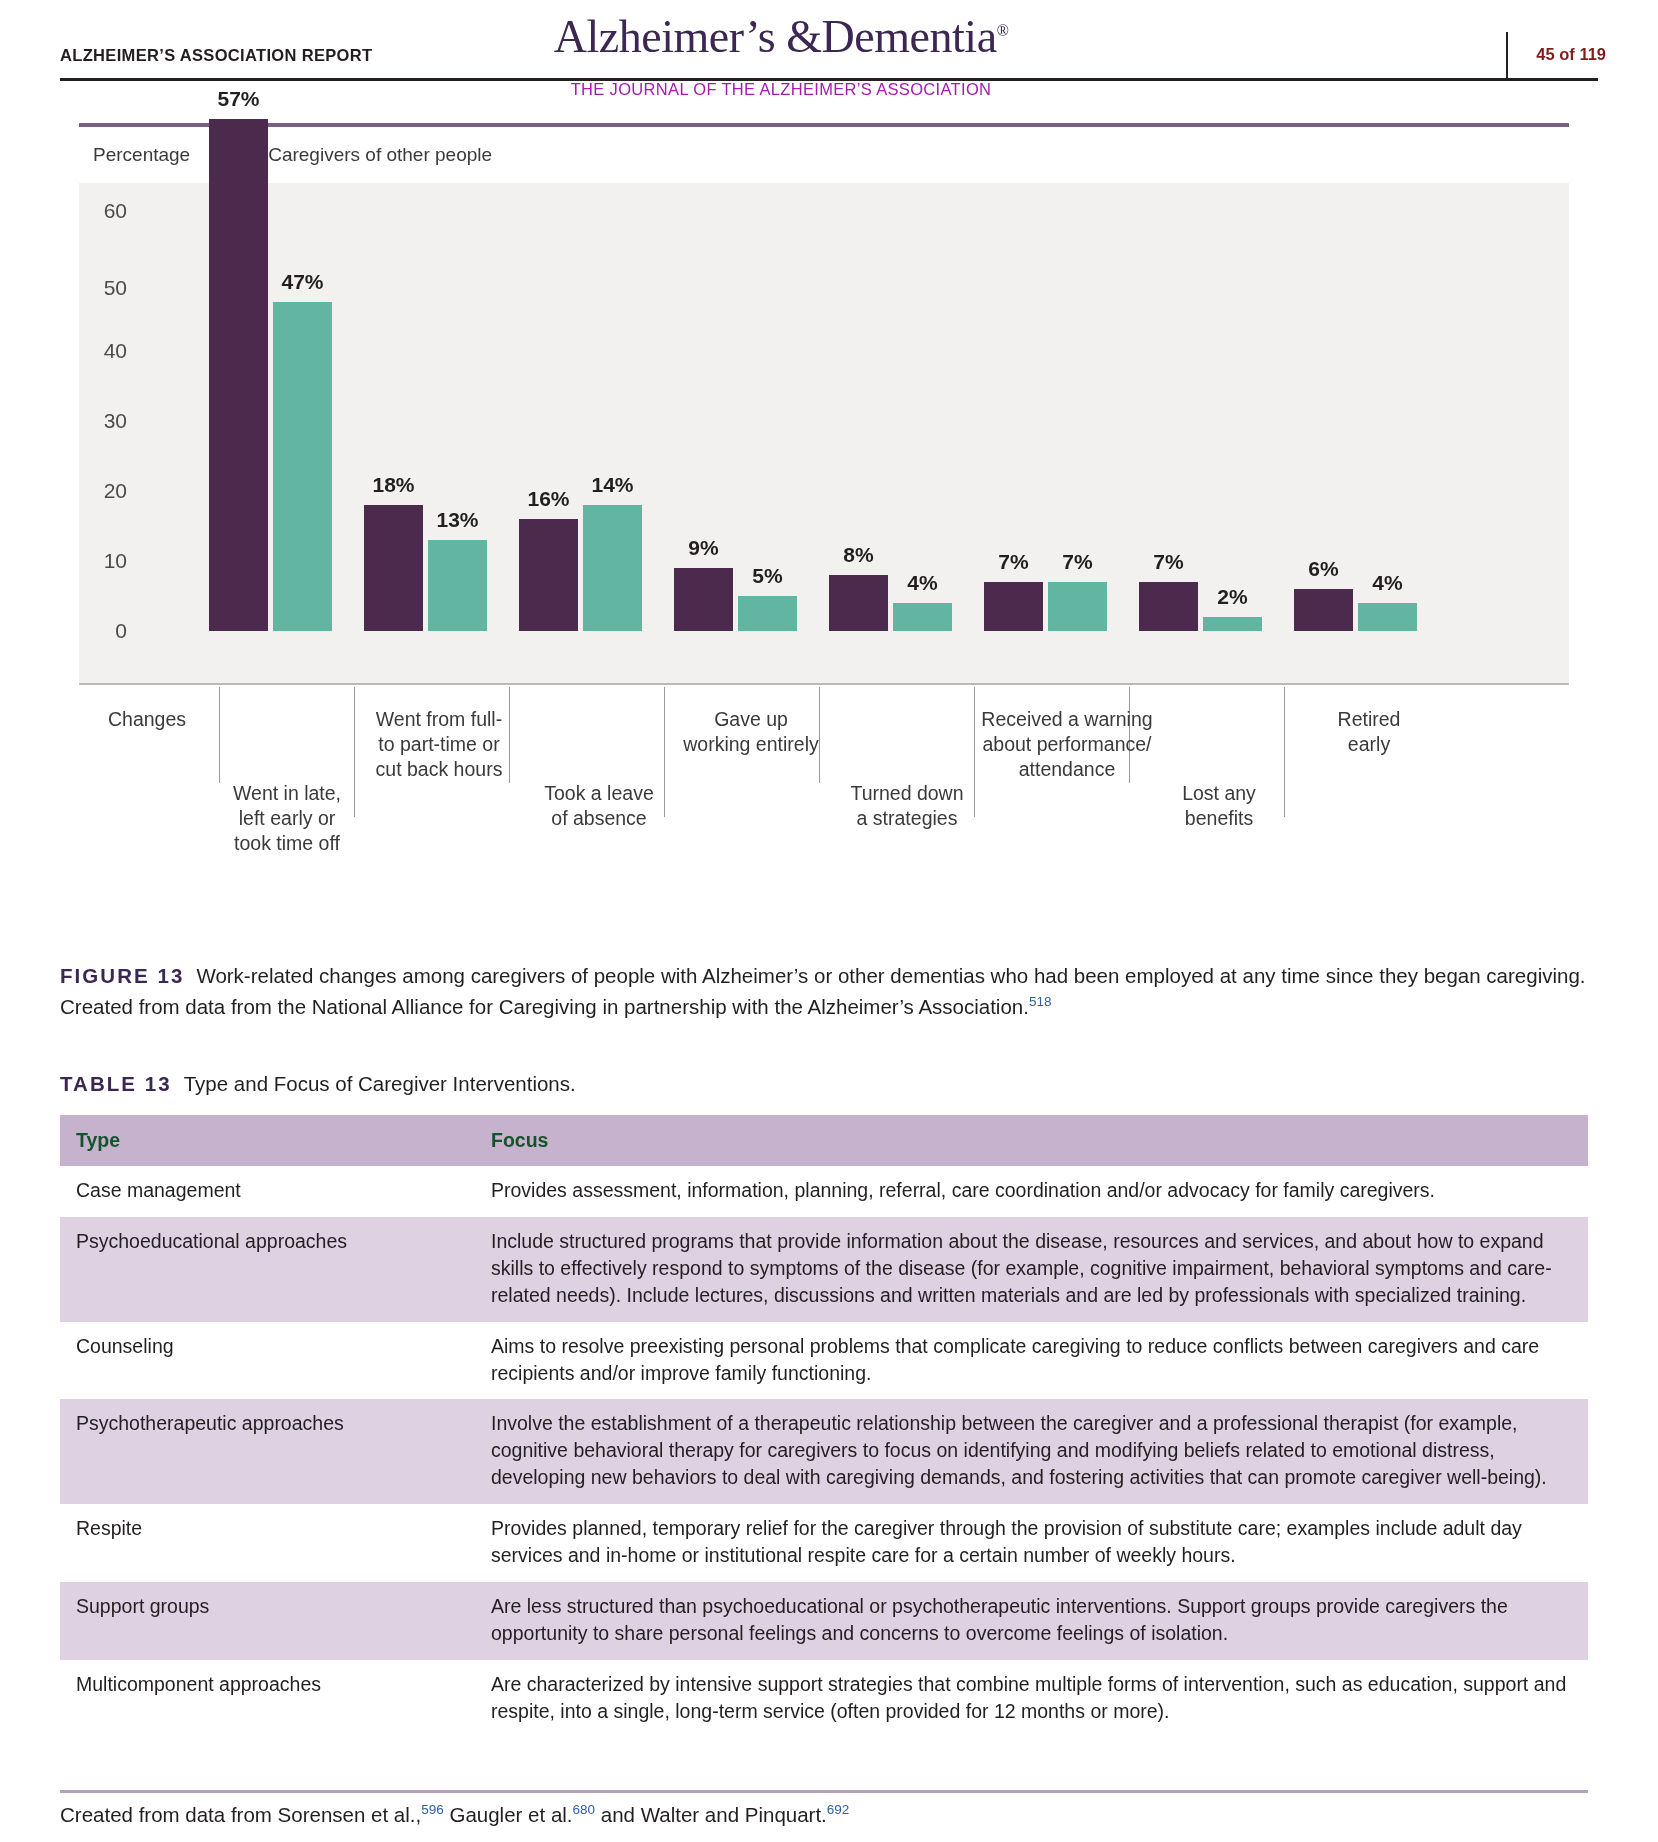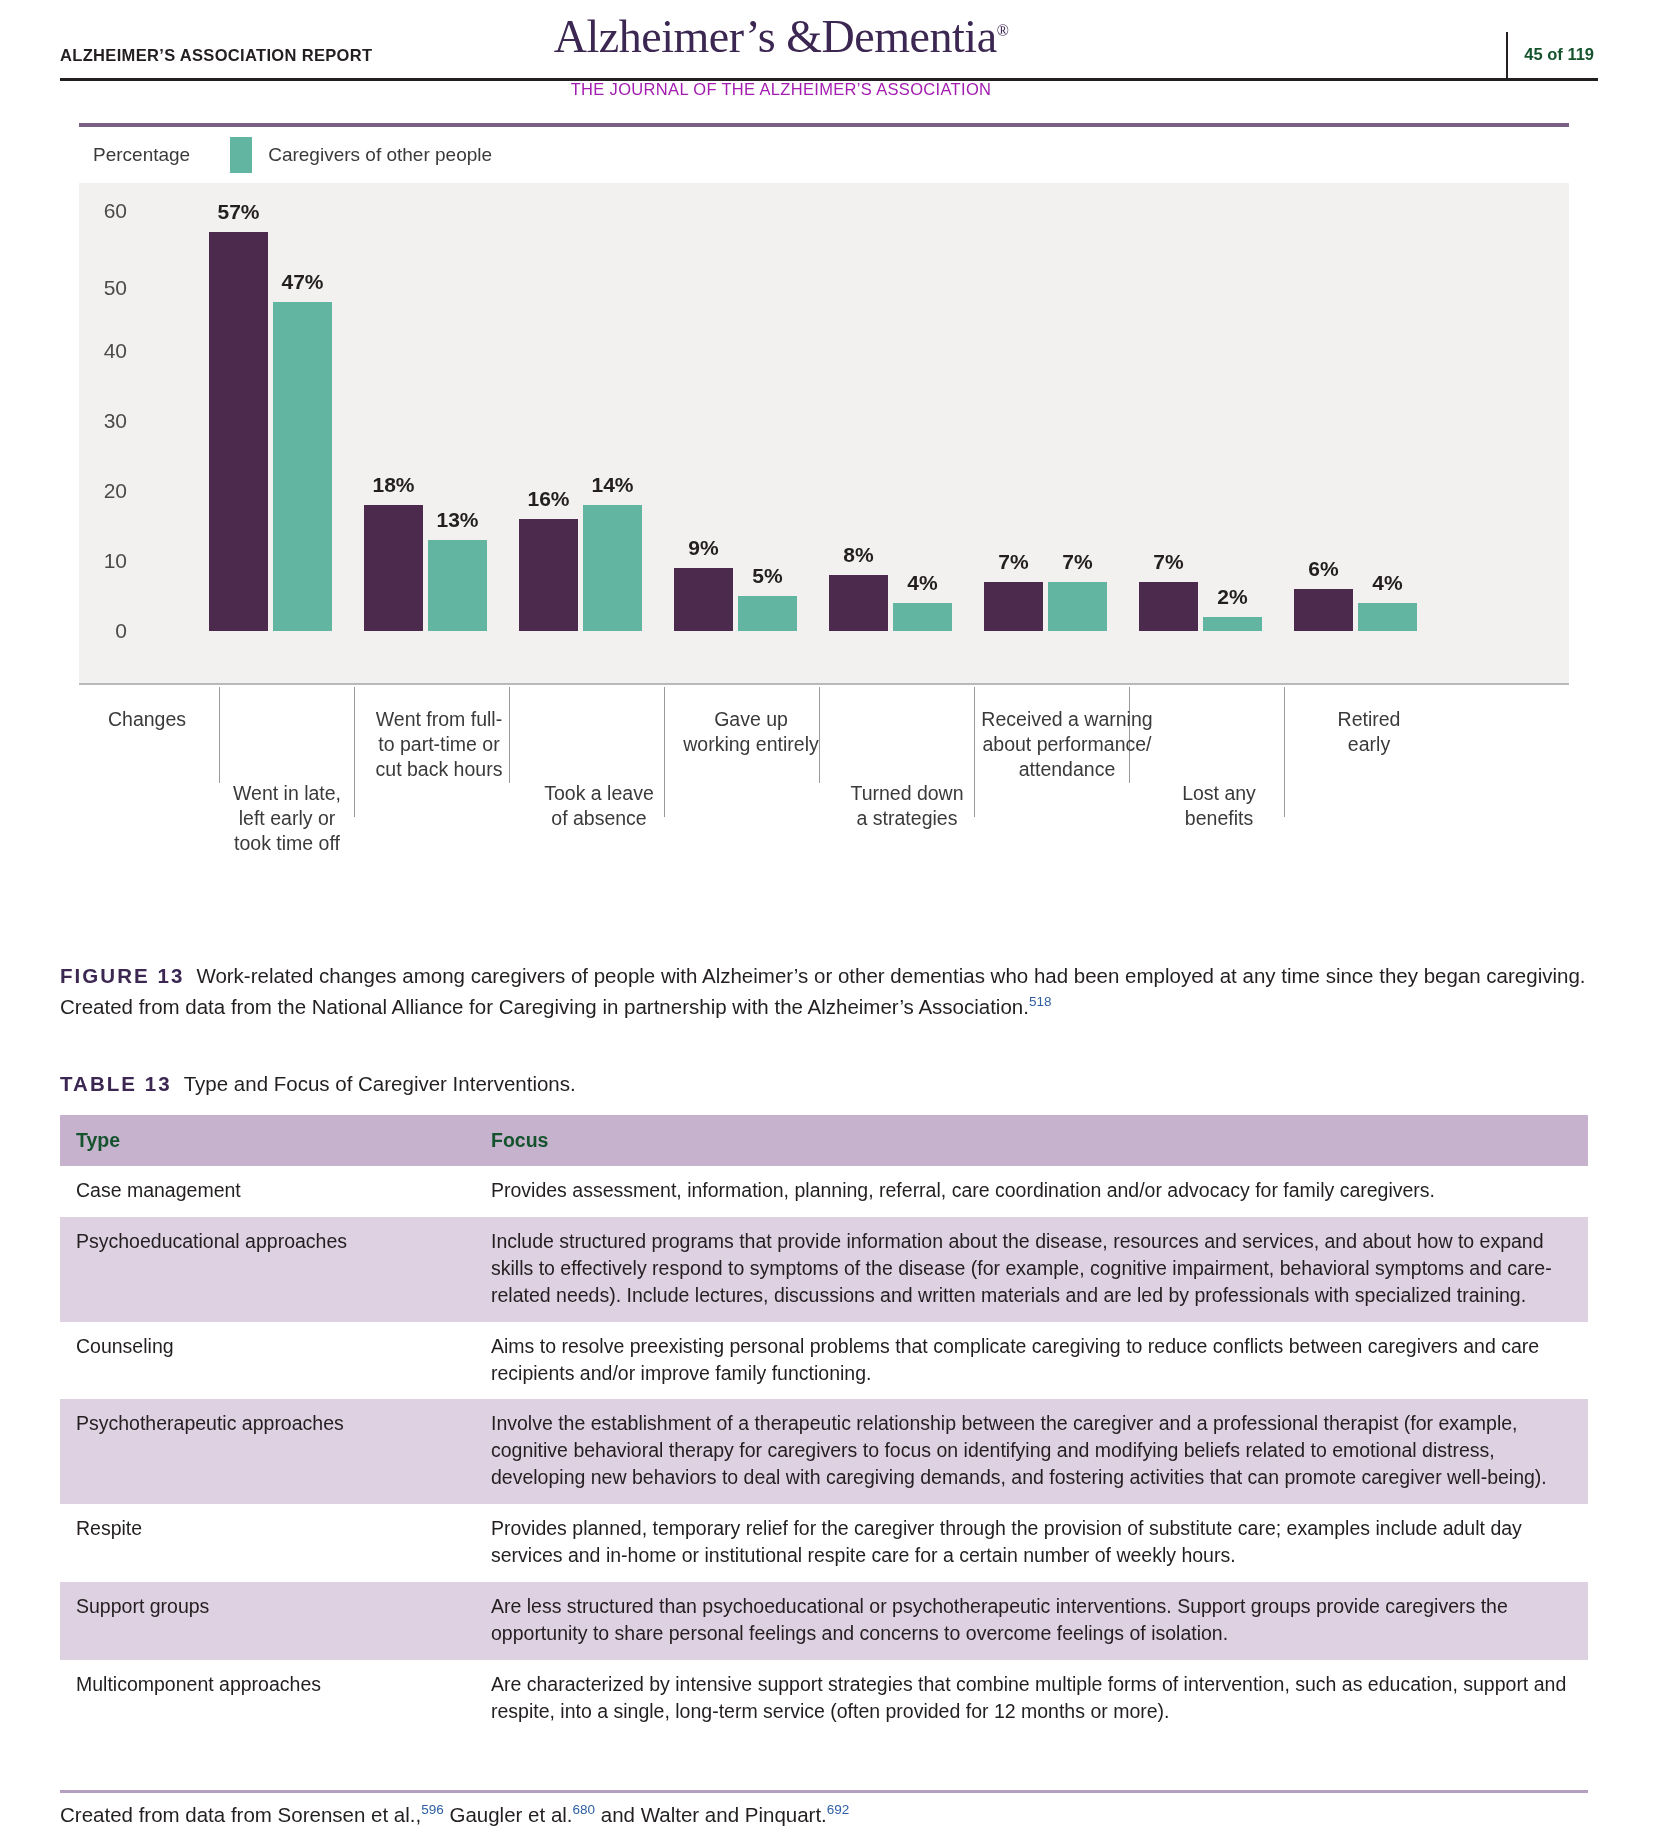--- a/index.html
+++ b/index.html
@@ -54,24 +54,24 @@
     left:0; right:0; top:80px;
     text-align:center;
     font-size:16.5px;
     letter-spacing:.02em;
     color:#a21caf;
     display:block;
   }
   .brand-sub span{ position:relative; left:-48px; display:inline-block;}
   .hdr-page{
     position:absolute;
-    right:64px; top:45px;
+    right:52px; top:45px;
     font-size:16.5px;
     font-weight:700;
-    color:#14532d;
+    color:#7f1d1d;
     padding-left:20px;
   }
   .hdr-divider{
     position:absolute;
     right:150px; top:32px;
     width:2px; height:48px;
     background:#231f20;
   }
 
   
@@ -265,21 +265,21 @@
         <div class="ytick" style="top: 28px;">60</div>
         <div class="ytick" style="top: 98px; margin-top: 7px;">50</div>
         <div class="ytick" style="top: 168px;">40</div>
         <div class="ytick" style="top: 238px;">30</div>
         <div class="ytick" style="top: 308px;">20</div>
         <div class="ytick" style="top: 378px;">10</div>
         <div class="ytick" style="top: 448px;">0</div>
       </div>
     <div class="bars" id="bars">
         <div class="group" style="left: 60px;">
-          <div class="bar p" style="height: 399px;">
+          <div class="bar p" style="height: 512px;">
             <span class="bar-val">57%</span>
           </div>
           <div class="bar t" style="height: 329px;">
             <span class="bar-val">47%</span>
           </div>
         </div>
         <div class="group" style="left: 215px;">
           <div class="bar p" style="height: 126px;">
             <span class="bar-val">18%</span>
           </div>

